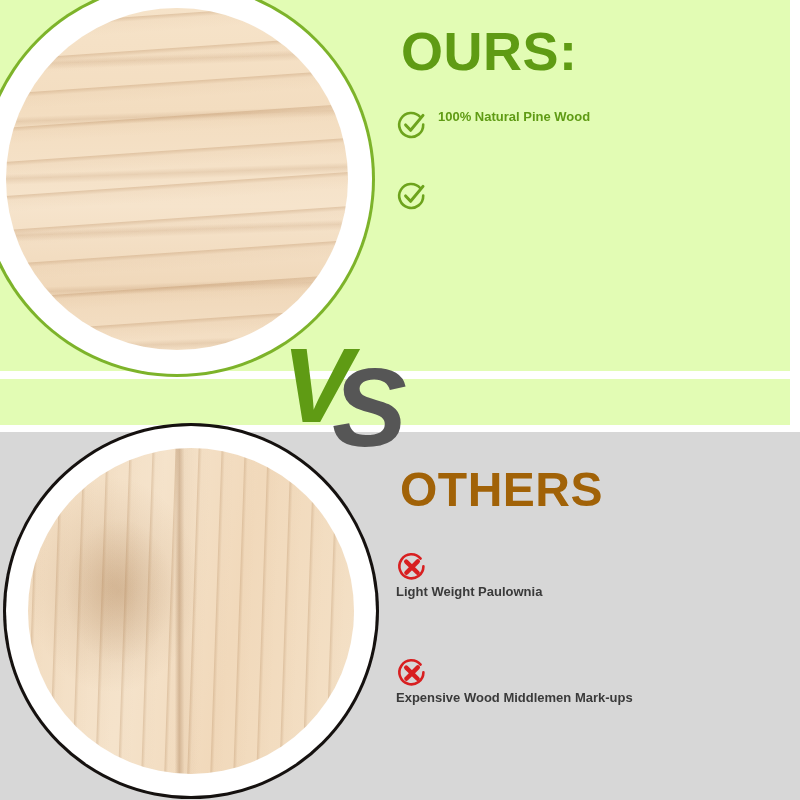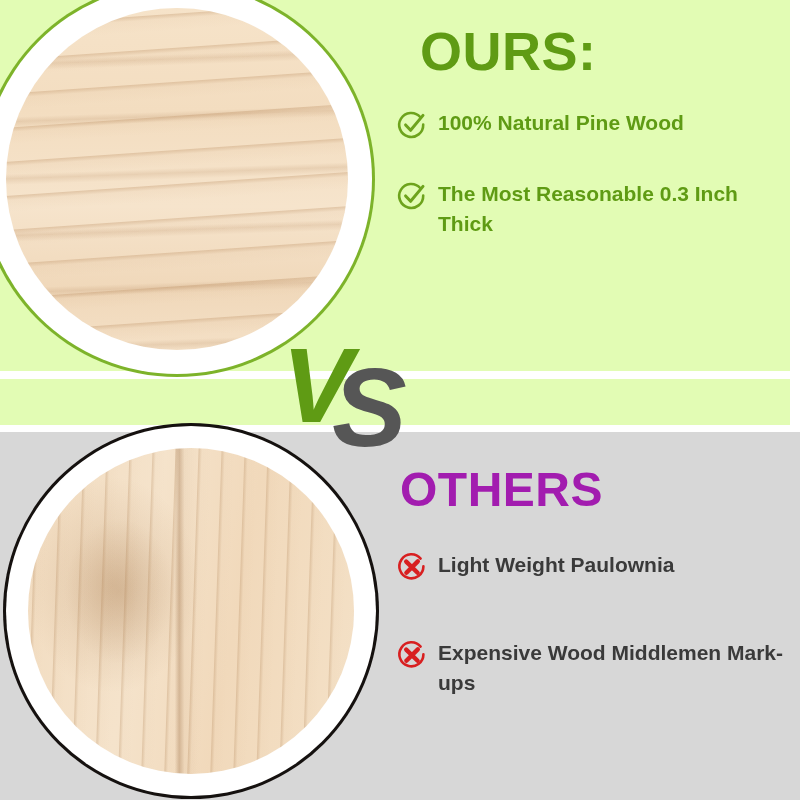--- a/index.html
+++ b/index.html
@@ -128,56 +128,56 @@
 
   
   .heading {
     position: absolute;
     font-weight: 700;
     letter-spacing: 0.5px;
     line-height: 1;
     white-space: nowrap;
   }
   .heading-ours {
-    left: 420px; top: 24px;
+    left: 401px; top: 24px;
     font-size: 54px;
     color: #5f9b14;
   }
   .heading-others {
     left: 400px; top: 466px;
     font-size: 48px;
-    color: #a21caf;
+    color: #a16207;
   }
 
   
   .list {
     position: absolute;
   }
   .list-ours { left: 396px; top: 108px; width: 400px; }
   .list-others { left: 396px; top: 550px; width: 400px; }
 
   .row {
     display: flex;
     align-items: flex-start;
     margin-bottom: 38px;
   }
-  .list-others .row { margin-bottom: 55px; }
+  .list-others .row { margin-bottom: 55px; flex-direction: column; }
 
   .row-icon {
     flex: 0 0 auto;
     width: 32px;
     height: 32px;
     margin-right: 10px;
     margin-top: 1px;
   }
   .row-icon svg { display: block; }
 
   .row-label {
     font-weight: 700;
-    font-size: 21px;
+    font-size: 13px;
     line-height: 1.42;
   }
   .list-ours .row-label { color: #5f9b14; }
   .list-others .row-label { color: #3a3a3a; }
 </style>
 </head>
 <body>
 
 <div id="stage">
 
@@ -212,21 +212,20 @@
       <span class="row-label">100% Natural Pine Wood</span>
     </div>
 
     <div class="row">
       <span class="row-icon">
         <svg width="32" height="32" viewBox="0 0 32 32">
           <path d="M24.2 8.0 A12 12 0 1 0 27.2 15.6" fill="none" stroke="#6da31c" stroke-width="2.6" stroke-linecap="round"></path>
           <path d="M9.6 15.9 L14.6 21.3 L27.0 6.4" fill="none" stroke="#6da31c" stroke-width="3.0" stroke-linecap="round" stroke-linejoin="round"></path>
         </svg>
       </span>
-      <span class="row-label">The Most Reasonable 0.3 Inch Thick</span>
     </div>
 
 
   </div>
 
   <div class="heading heading-others">OTHERS</div>
 
   <div class="list list-others">
 
     <div class="row">

